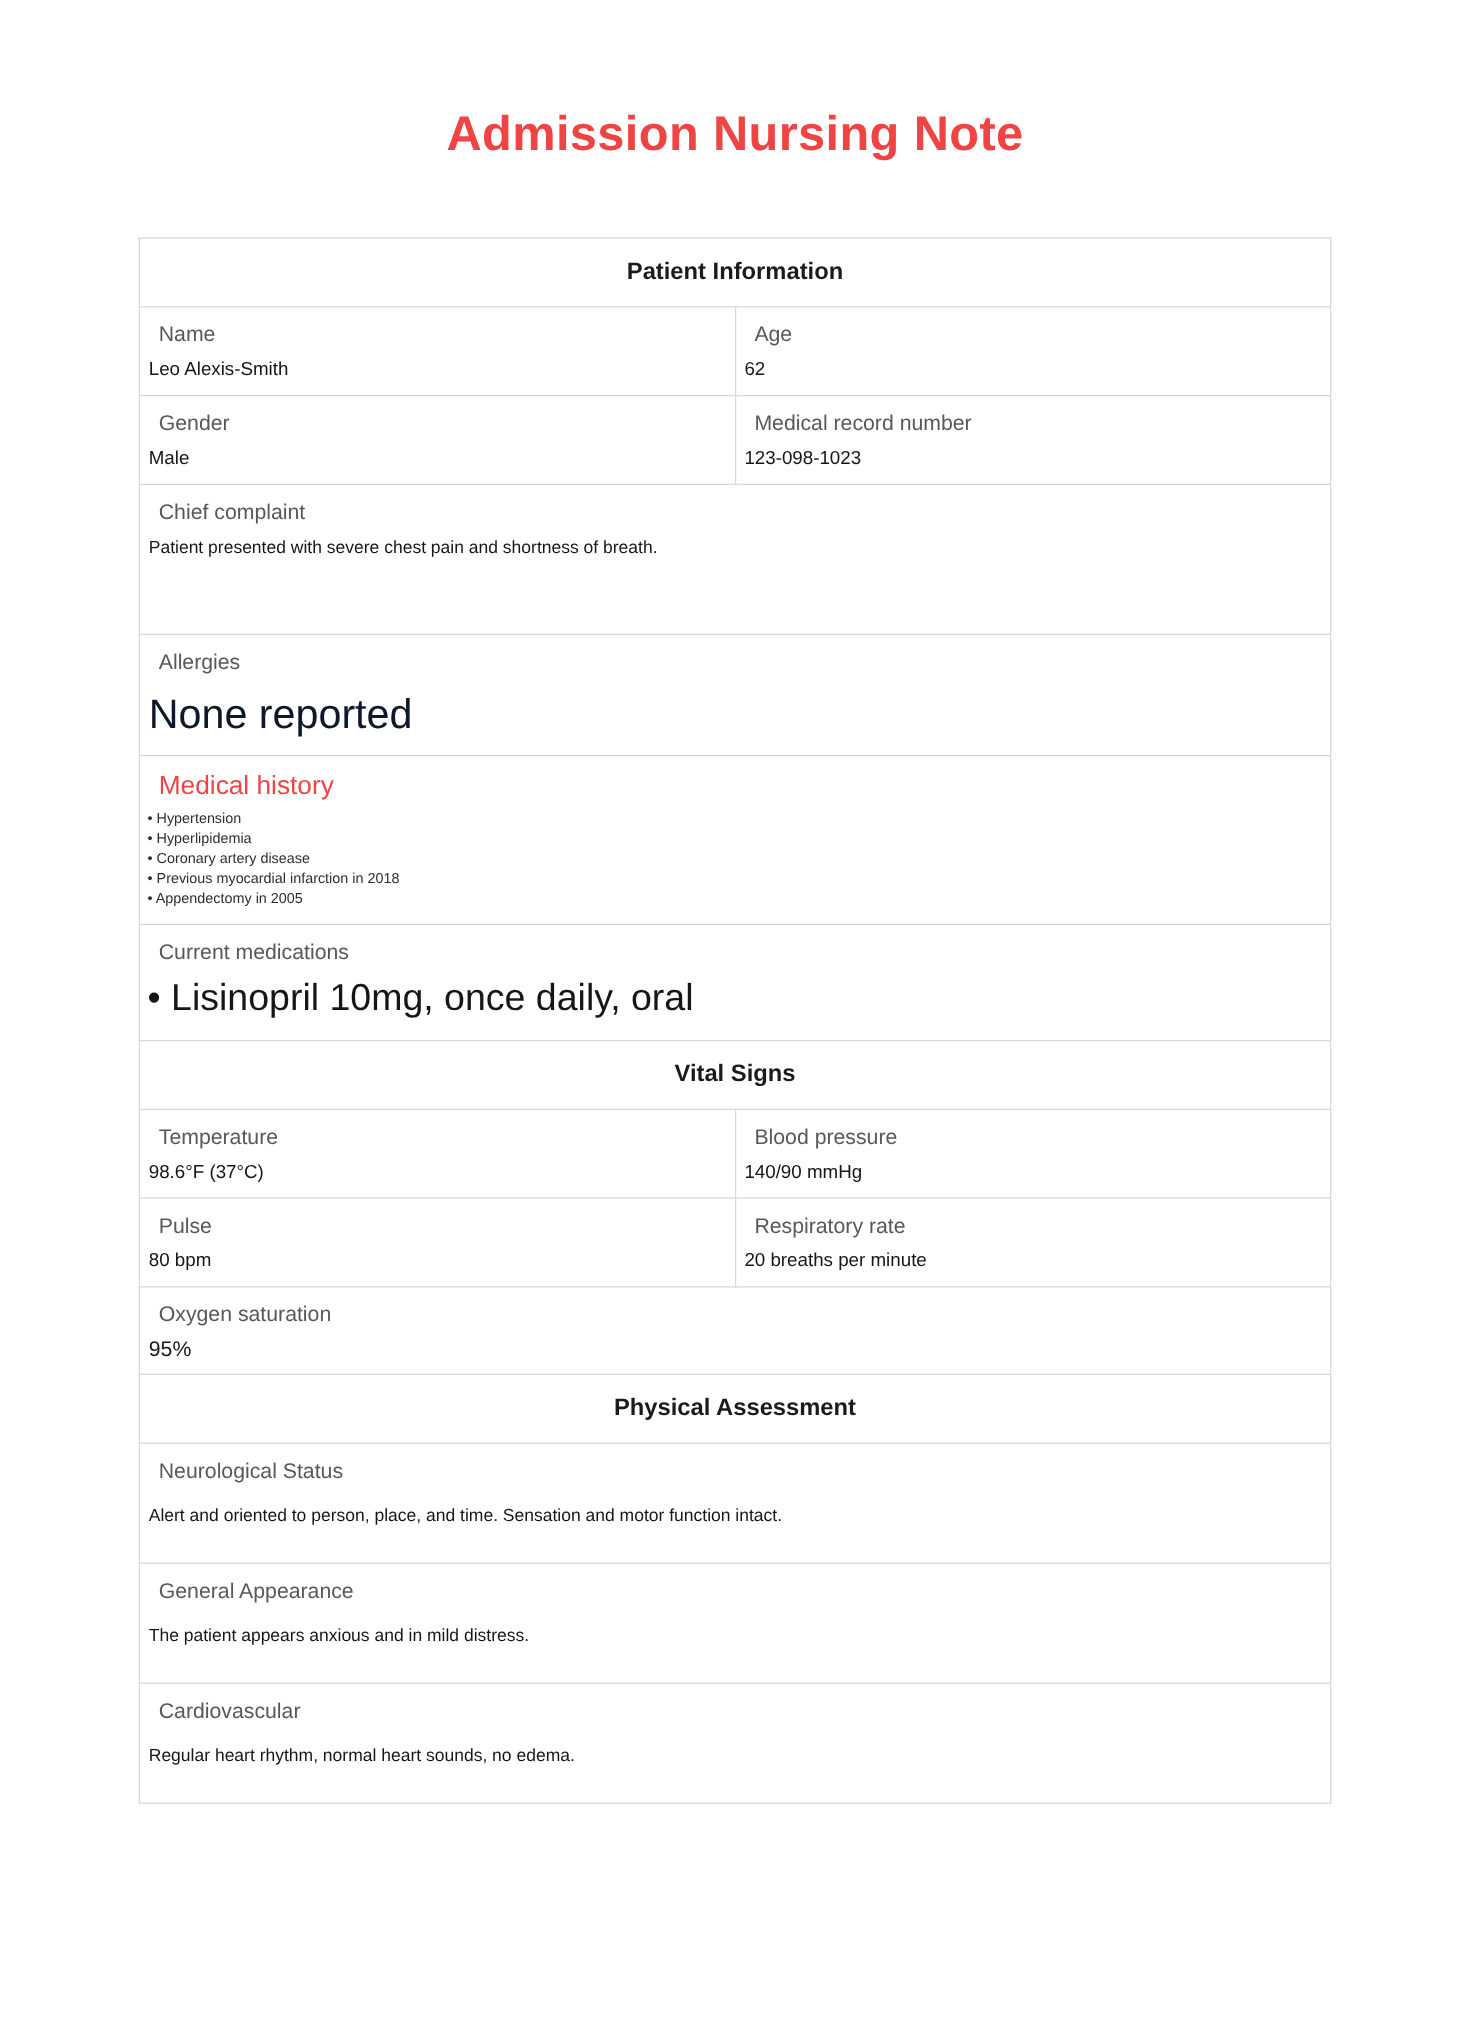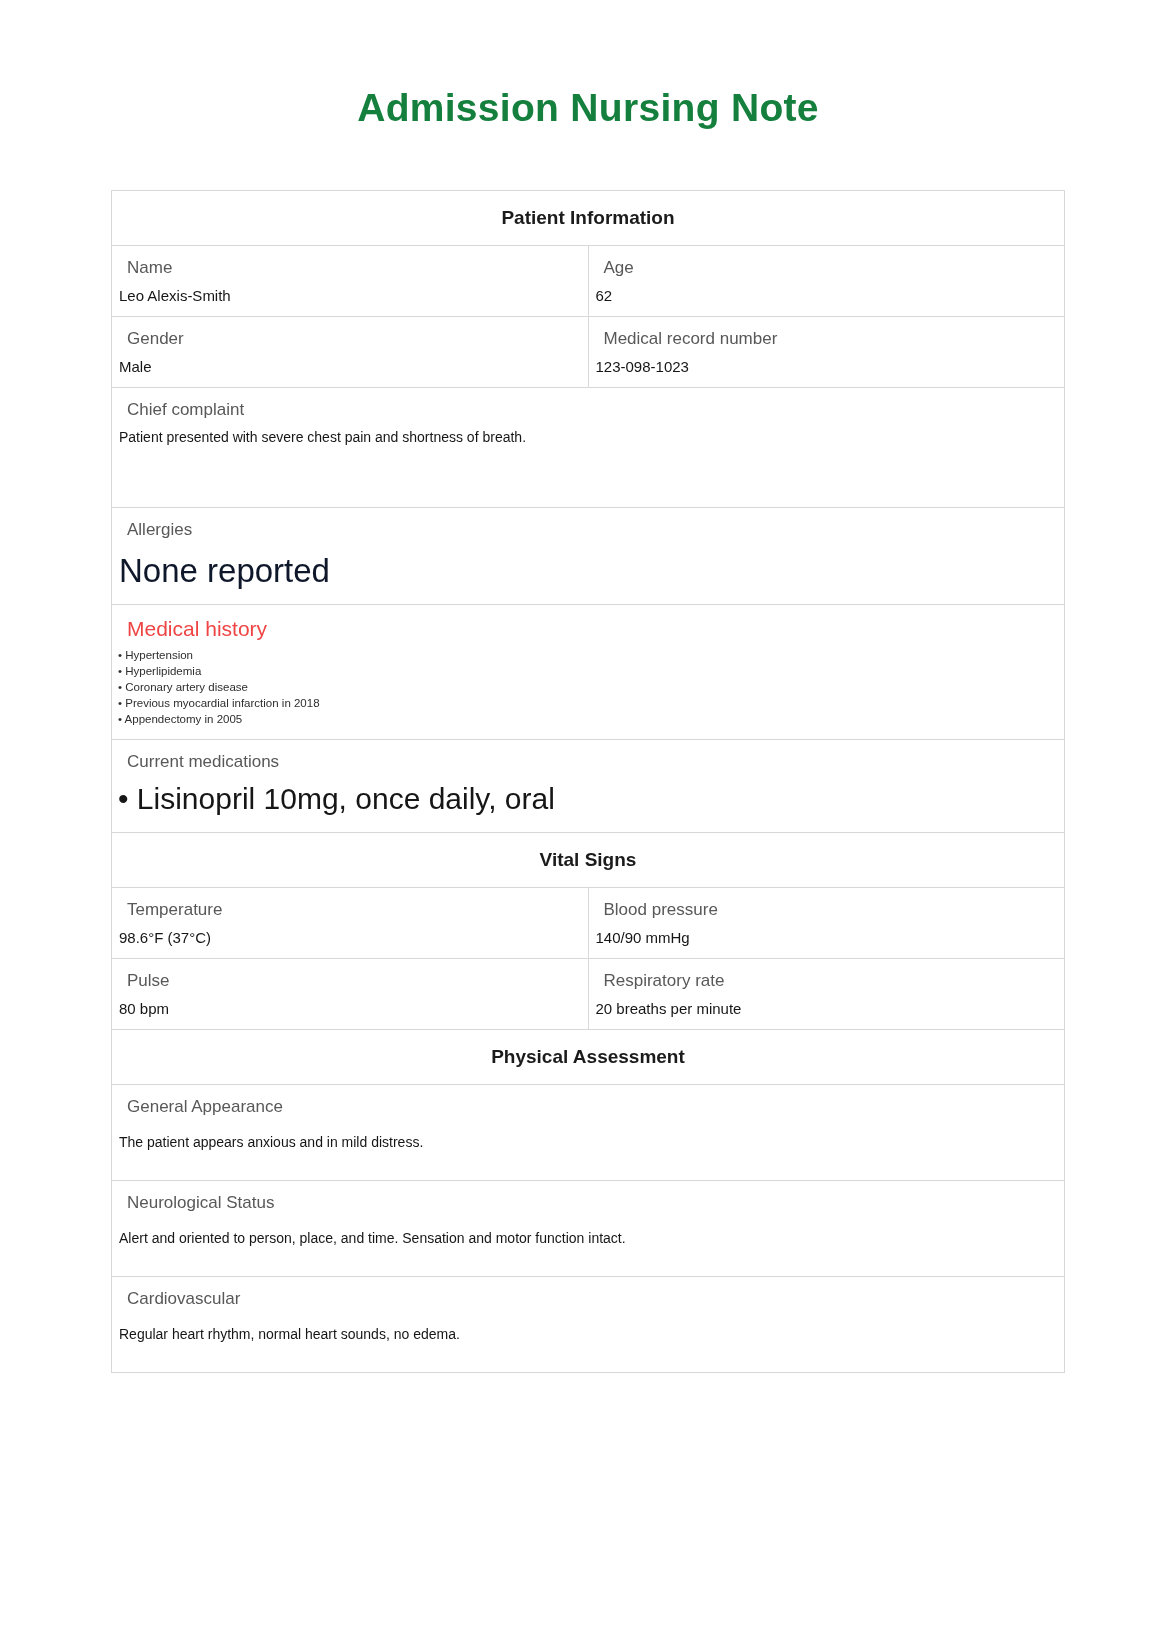--- a/index.html
+++ b/index.html
@@ -10,21 +10,21 @@
   }
   .page {
     width: 954px;
     margin: 0 auto;
     padding-top: 86px;
     padding-bottom: 115px;
   }
   .doc-title {
     font-size: 39px;
     font-weight: bold;
-    color: #15803d;
+    color: #ef4444;
     text-align: center;
     margin: 0 0 60px 0;
     letter-spacing: 0.3px;
   }
   .form-table {
     width: 100%;
     border-collapse: collapse;
     table-layout: fixed;
   }
   .form-table td {
@@ -174,36 +174,42 @@
         <td>
           <div class="f-label">Pulse</div>
           <div class="f-value">80 bpm</div>
         </td>
         <td>
           <div class="f-label">Respiratory rate</div>
           <div class="f-value">20 breaths per minute</div>
         </td>
       </tr>
 
+      <tr class="r-oxygen">
+        <td colspan="2">
+          <div class="f-label">Oxygen saturation</div>
+          <div class="f-value v-sm">95%</div>
+        </td>
+      </tr>
 
       <tr>
         <td colspan="2" class="section-header">Physical Assessment</td>
       </tr>
 
       <tr class="r-assess">
         <td colspan="2">
+          <div class="f-label">Neurological Status</div>
+          <div class="f-value v-assess">Alert and oriented to person, place, and time. Sensation and motor function intact.</div>
+        </td>
+      </tr>
+
+      <tr class="r-assess">
+        <td colspan="2">
           <div class="f-label">General Appearance</div>
           <div class="f-value v-assess">The patient appears anxious and in mild distress.</div>
-        </td>
-      </tr>
-
-      <tr class="r-assess">
-        <td colspan="2">
-          <div class="f-label">Neurological Status</div>
-          <div class="f-value v-assess">Alert and oriented to person, place, and time. Sensation and motor function intact.</div>
         </td>
       </tr>
 
       <tr class="r-assess">
         <td colspan="2">
           <div class="f-label">Cardiovascular</div>
           <div class="f-value v-assess">Regular heart rhythm, normal heart sounds, no edema.</div>
         </td>
       </tr>
 

